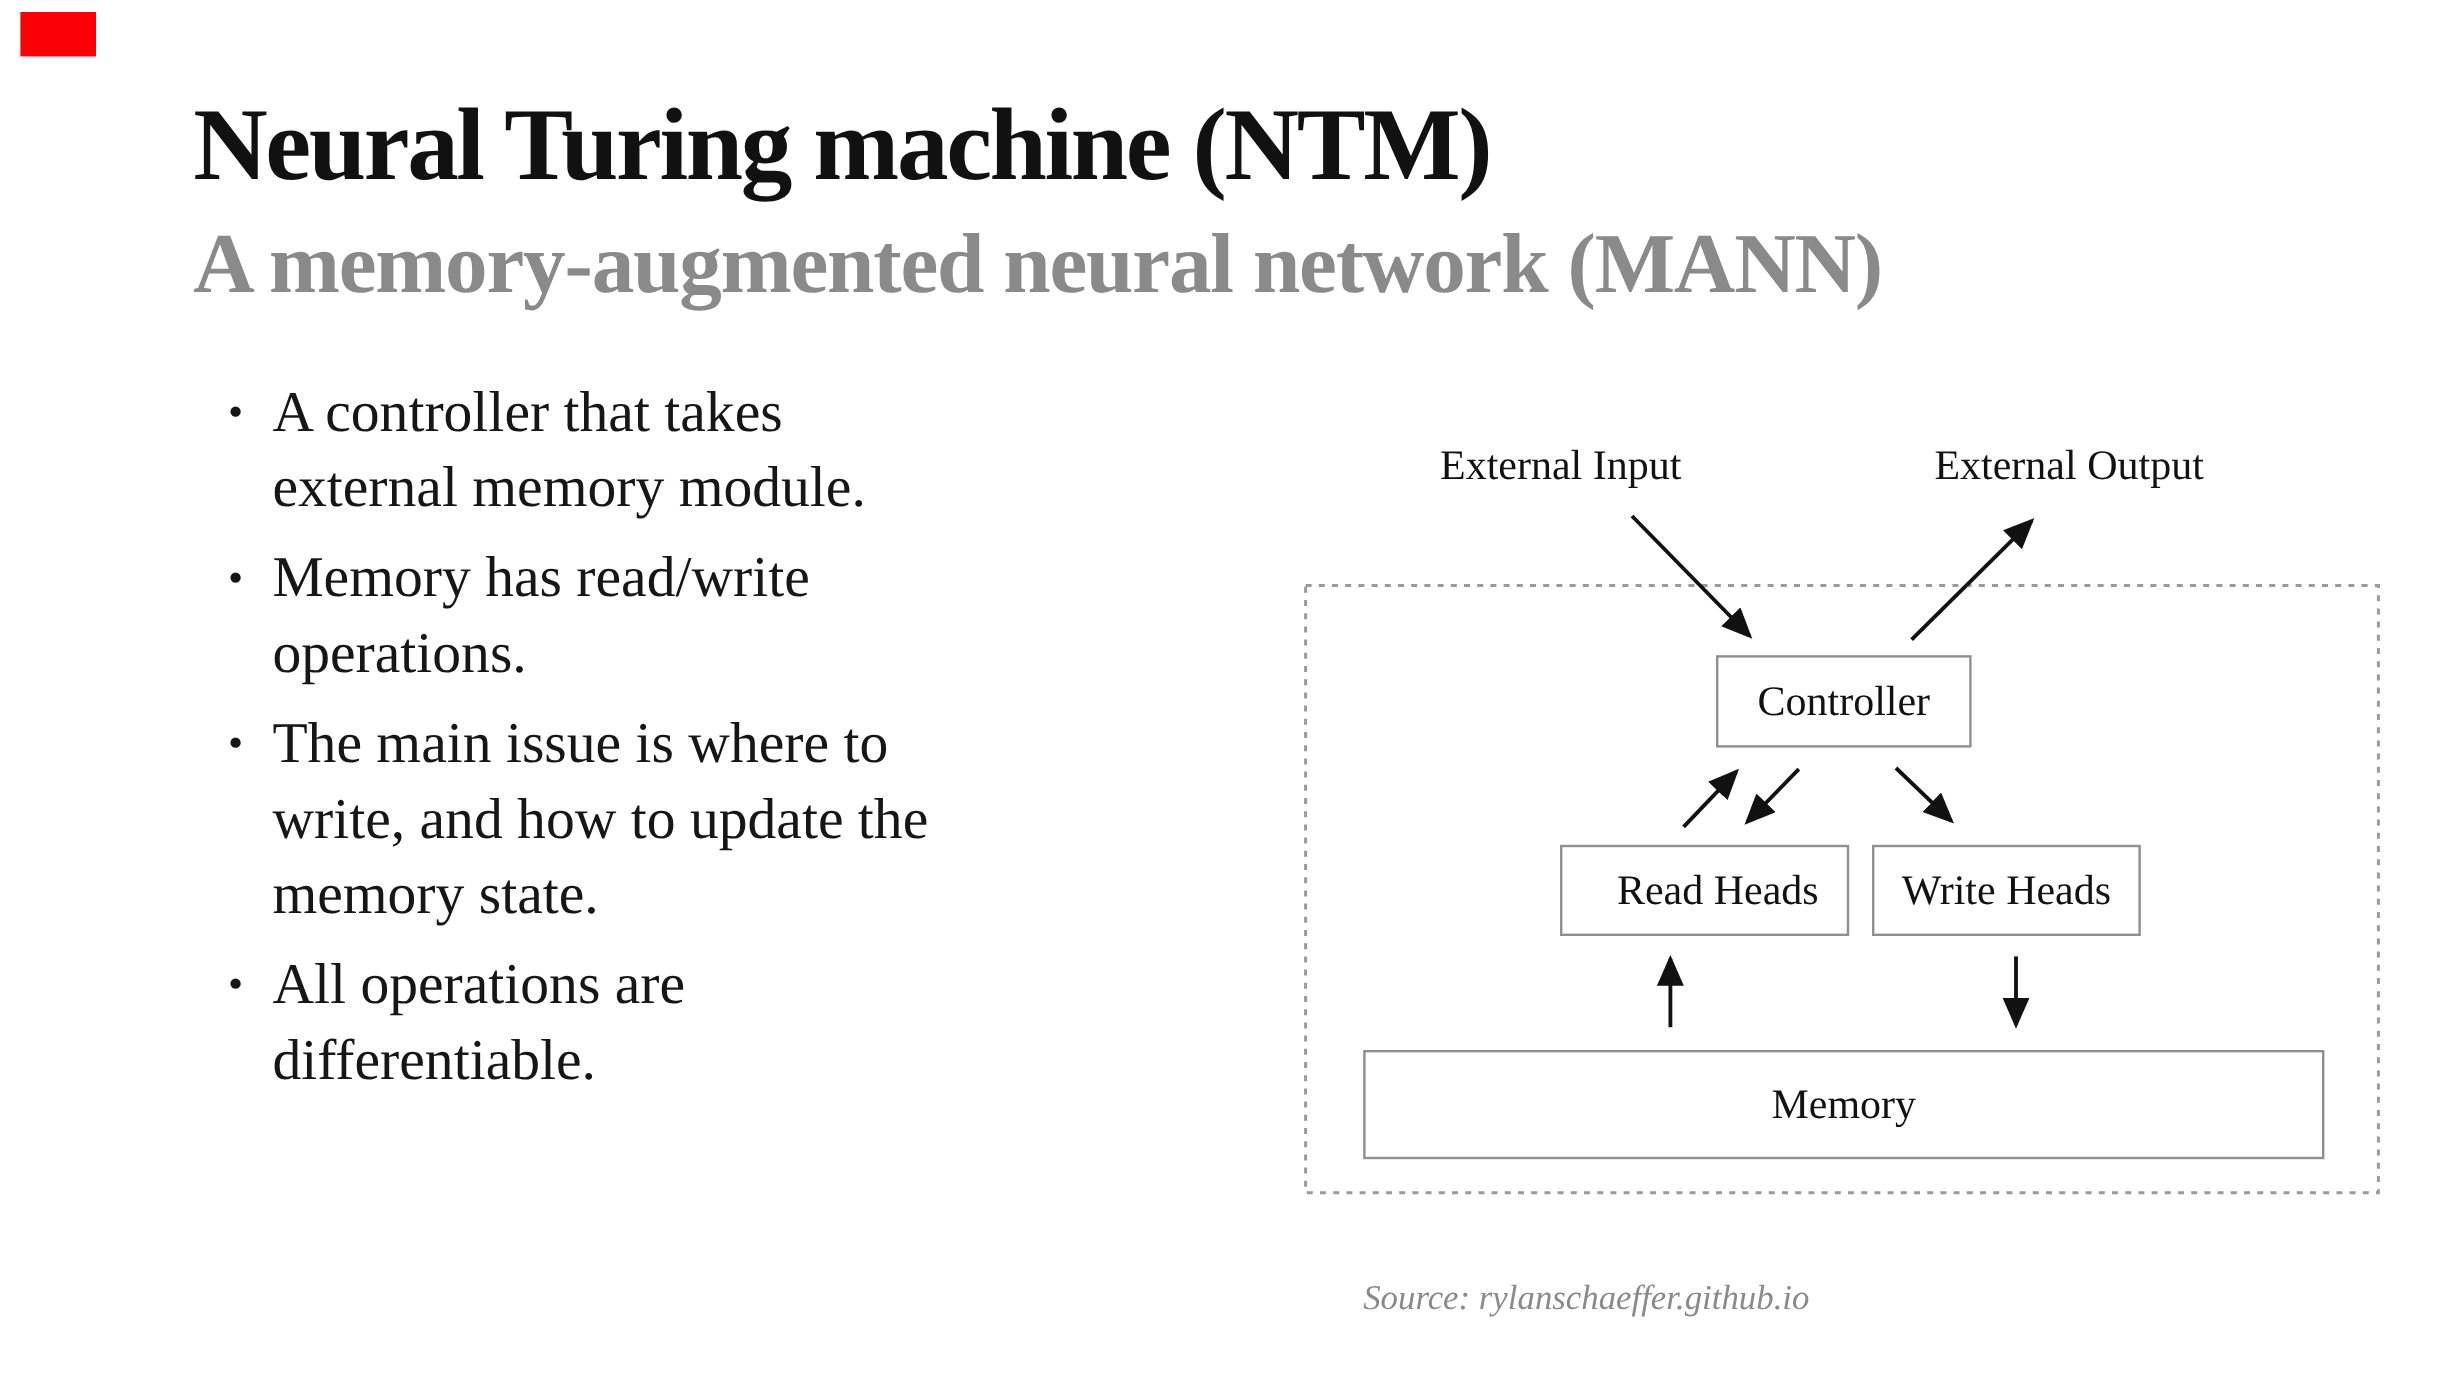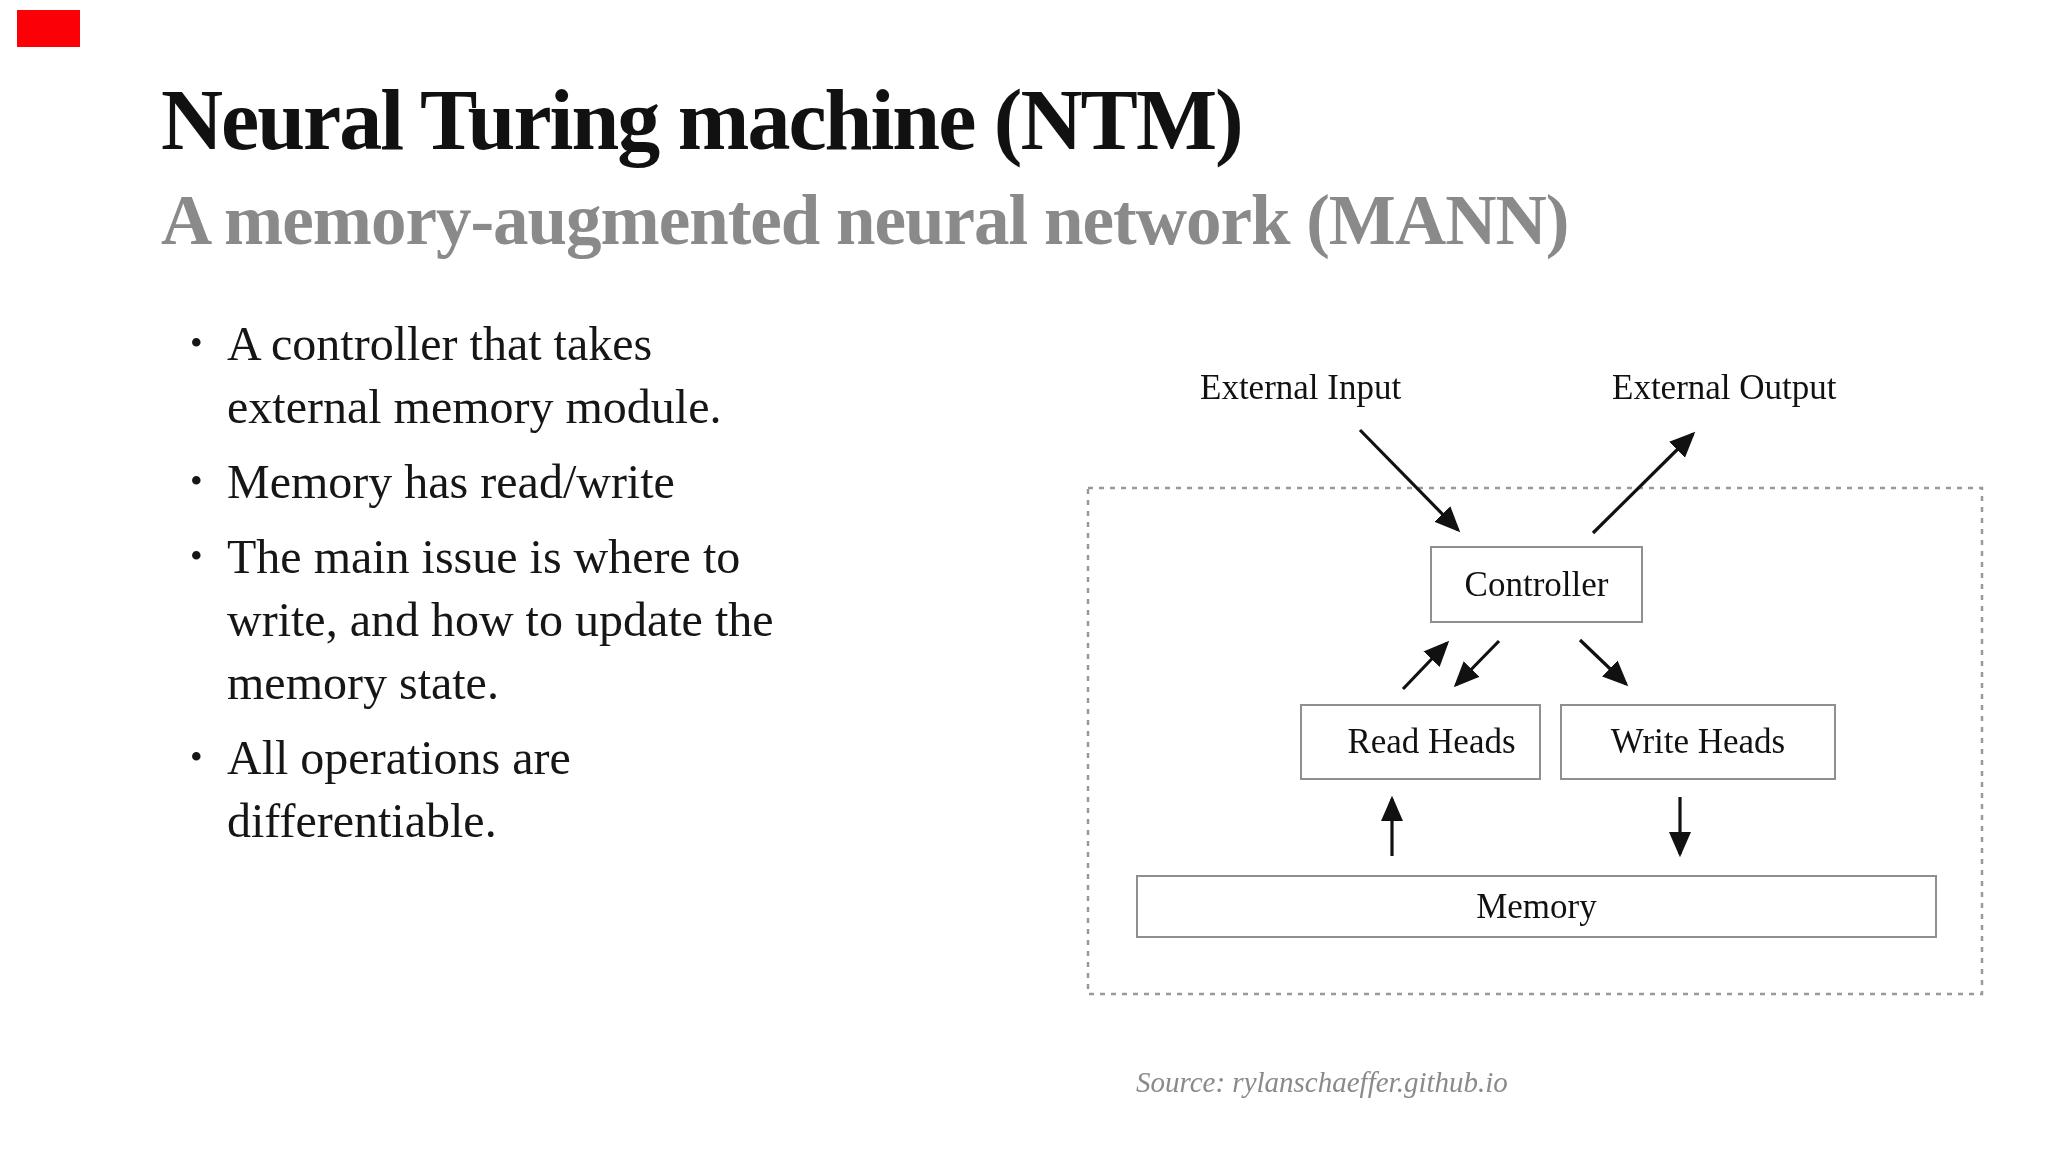--- a/index.html
+++ b/index.html
@@ -74,22 +74,22 @@
     border: 2px solid #8f8f8f;
     display: flex;
     align-items: center;
     justify-content: center;
     font-size: 35px;
     color: #111111;
     box-sizing: border-box;
   }
   .dbox.controller { left: 1430px; top: 546px; width: 213px; height: 77px; }
   .dbox.read-heads { left: 1300px; top: 704px; width: 241px; height: 76px; padding-left: 22px; }
-  .dbox.write-heads { left: 1560px; top: 704px; width: 276px; height: 76px; }
-  .dbox.memory { left: 1136px; top: 875px; width: 801px; height: 63px; }
+  .dbox.write-heads { left: 1560px; top: 704px; width: 224px; height: 76px; }
+  .dbox.memory { left: 1136px; top: 875px; width: 801px; height: 91px; }
   .ext-input { left: 1200px; top: 368px; }
   .ext-output { left: 1612px; top: 368px; }
   .arrow-layer {
     position: absolute;
     left: 0; top: 0;
     width: 2048px; height: 1152px;
     pointer-events: none;
   }
   .source {
     position: absolute;
@@ -115,20 +115,21 @@
       <span class="dot">•</span>
       <span class="lines">
         <span>A controller that takes</span>
         <span>external memory module.</span>
       </span>
     </li>
     <li>
       <span class="dot">•</span>
       <span class="lines">
         <span>Memory has read/write</span>
+        <span>operations.</span>
       </span>
     </li>
     <li>
       <span class="dot">•</span>
       <span class="lines">
         <span>The main issue is where to</span>
         <span>write, and how to update the</span>
         <span>memory state.</span>
       </span>
     </li>

